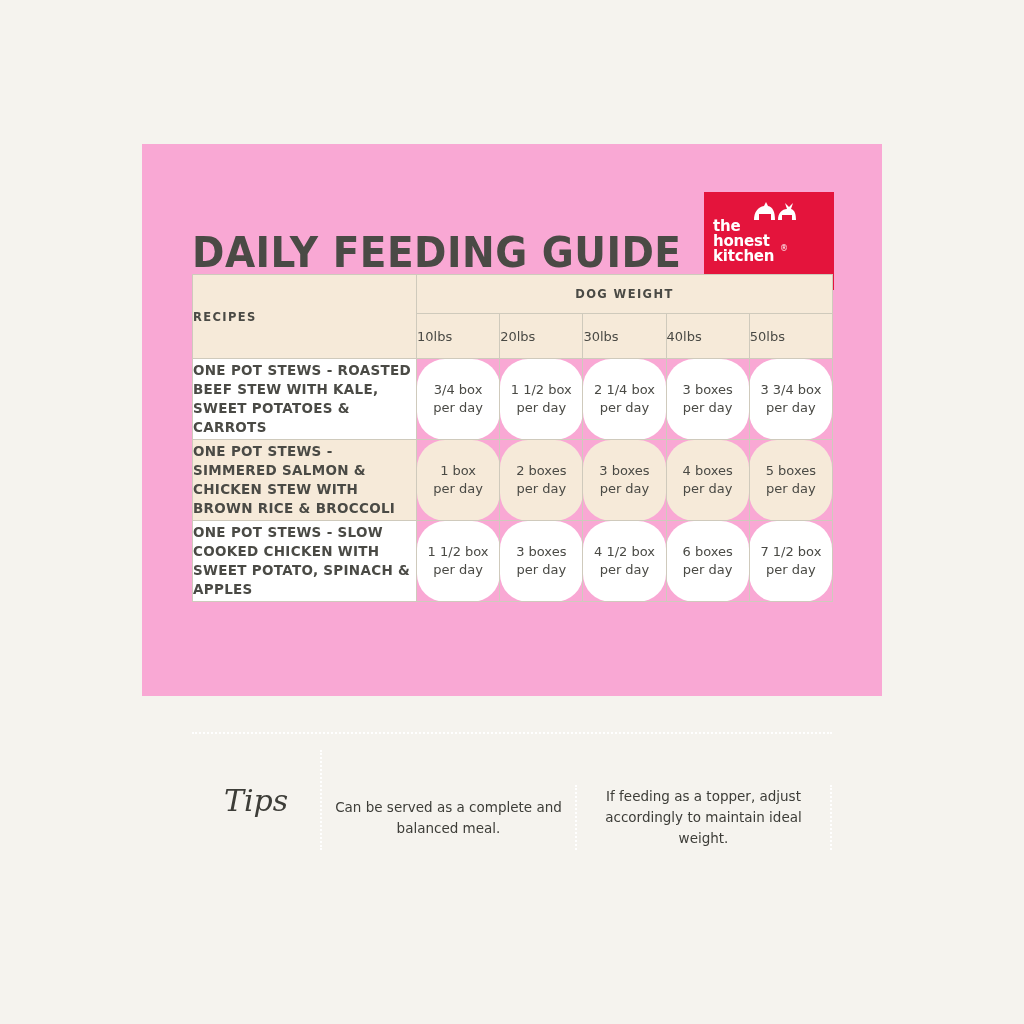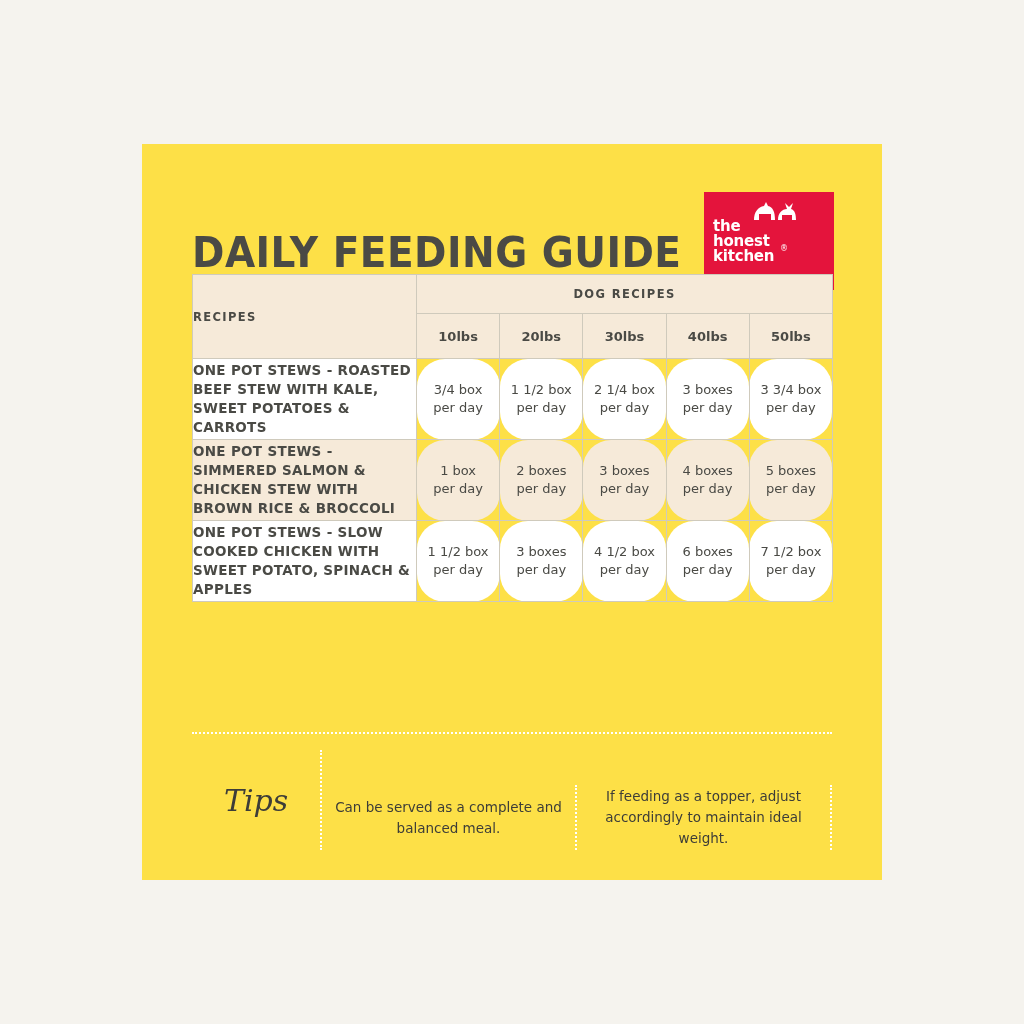--- a/index.html
+++ b/index.html
@@ -18,22 +18,22 @@
     position: relative;
     width: 1024px;
     height: 1024px;
   }
 
   .card {
     position: absolute;
     left: 142px;
     top: 144px;
     width: 740px;
-    height: 736px;
-    background: #fde047;
+    height: 552px;
+    background: #f9a8d4;
   }
 
   
   .header {
     position: absolute;
     left: 50px;
     top: 48px;
     width: 640px;
     height: 100px;
   }
@@ -121,23 +121,23 @@
     text-align: center;
     font-family: "DejaVu Sans", sans-serif;
     font-weight: bold;
     font-size: 11.5px;
     letter-spacing: 1.4px;
     color: #4a4a45;
   }
   .cell-head-lb {
     background: #f6ead9;
     height: 44px;
-    text-align: center;
-    font-family: "DejaVu Sans", sans-serif;
-    font-weight: bold;
+    text-align: left;
+    font-family: "DejaVu Sans", sans-serif;
+    font-weight: normal;
     font-size: 13px;
     color: #4a4a45;
   }
 
   .row-white td { background: #ffffff; margin-top: 44px; }
   .row-cream td { background: #f6ead9; }
 
   .cell-recipe {
     padding: 14px 16px;
     text-align: left;
@@ -245,21 +245,21 @@
         <col class="col-recipes">
         <col class="col-w">
           <col class="col-w">
           <col class="col-w">
           <col class="col-w">
           <col class="col-w">
       </colgroup>
       <thead>
         <tr>
           <th class="cell-head-recipes" rowspan="2">RECIPES</th>
-          <th class="cell-head-weight" colspan="5">DOG RECIPES</th>
+          <th class="cell-head-weight" colspan="5">DOG WEIGHT</th>
         </tr>
         <tr>
           <th class="cell-head-lb">10lbs</th>
           <th class="cell-head-lb">20lbs</th>
           <th class="cell-head-lb">30lbs</th>
           <th class="cell-head-lb">40lbs</th>
           <th class="cell-head-lb">50lbs</th>
         </tr>
       </thead>
       <tbody>

